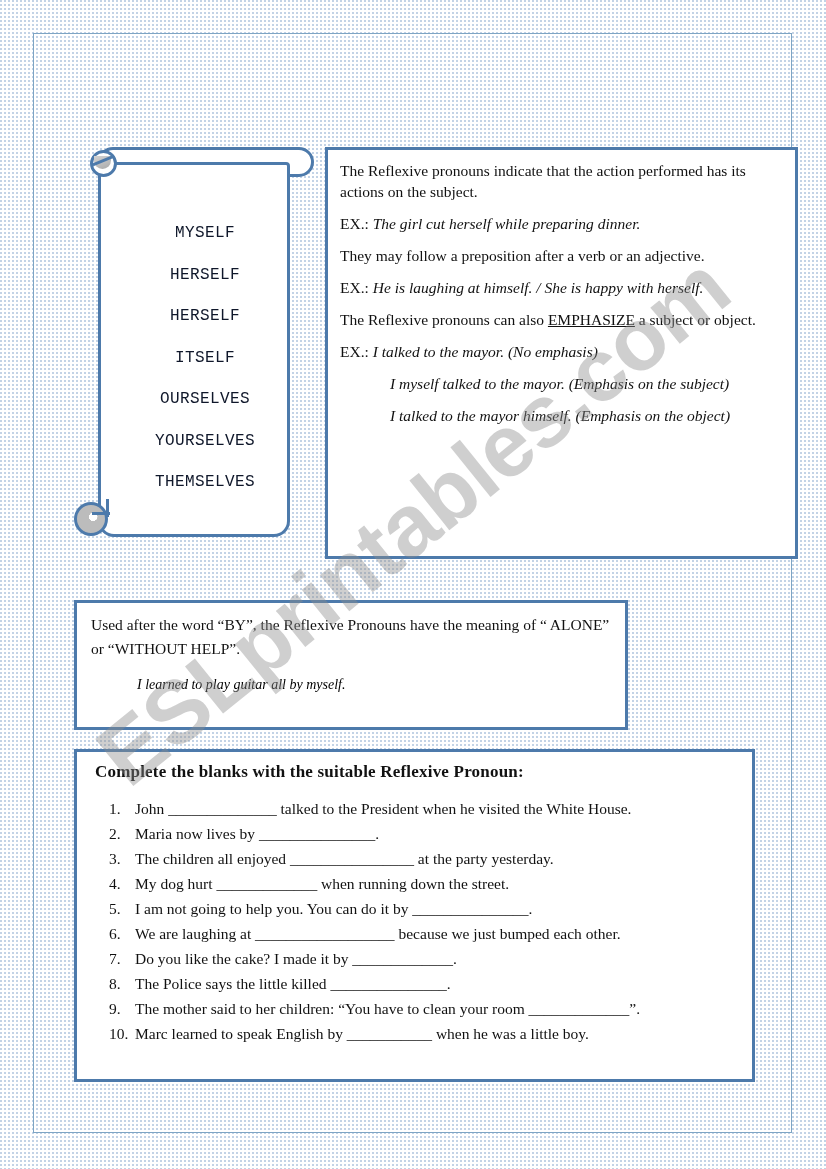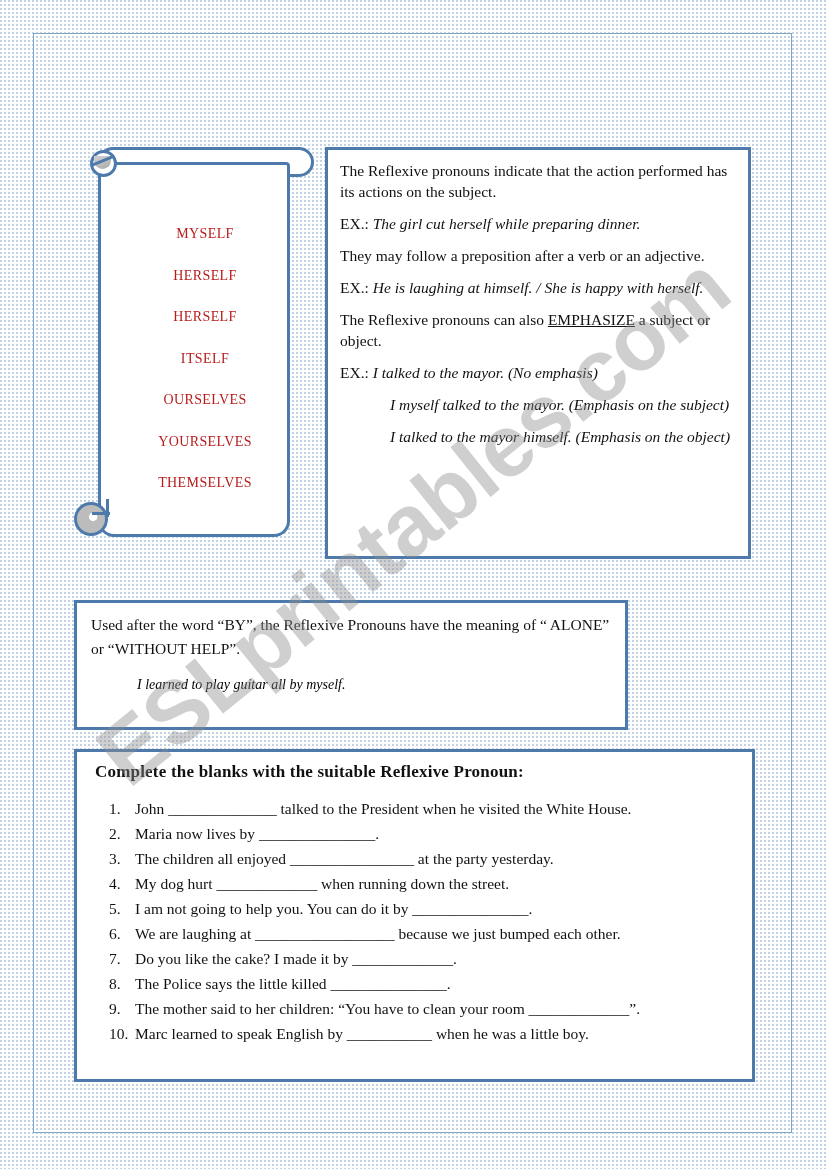--- a/index.html
+++ b/index.html
@@ -176,33 +176,33 @@
 
   #pronoun-list {
     position: absolute;
     left: 11px;
     top: 48px;
     width: 186px;
     z-index: 5;
     text-align: center;
   }
   .pronoun-item {
-    font-size: 14px;
+    font-size: 16px;
     line-height: 41.5px;
-    color: #b91c1c;
-    font-family: Liberation Serif, serif;
+    color: #0f172a;
+    font-family: Liberation Mono, monospace;
     letter-spacing: 0.4px;
   }
 
   
   #explanation-box {
     position: absolute;
     left: 325px;
     top: 147px;
-    width: 426px;
+    width: 473px;
     height: 412px;
     background: #ffffff;
     border: 3px solid #4d7aab;
     box-sizing: border-box;
     z-index: 12;
     padding: 10px 12px 0 12px;
   }
   .expl-p {
     font-size: 15.5px;
     line-height: 21px;

